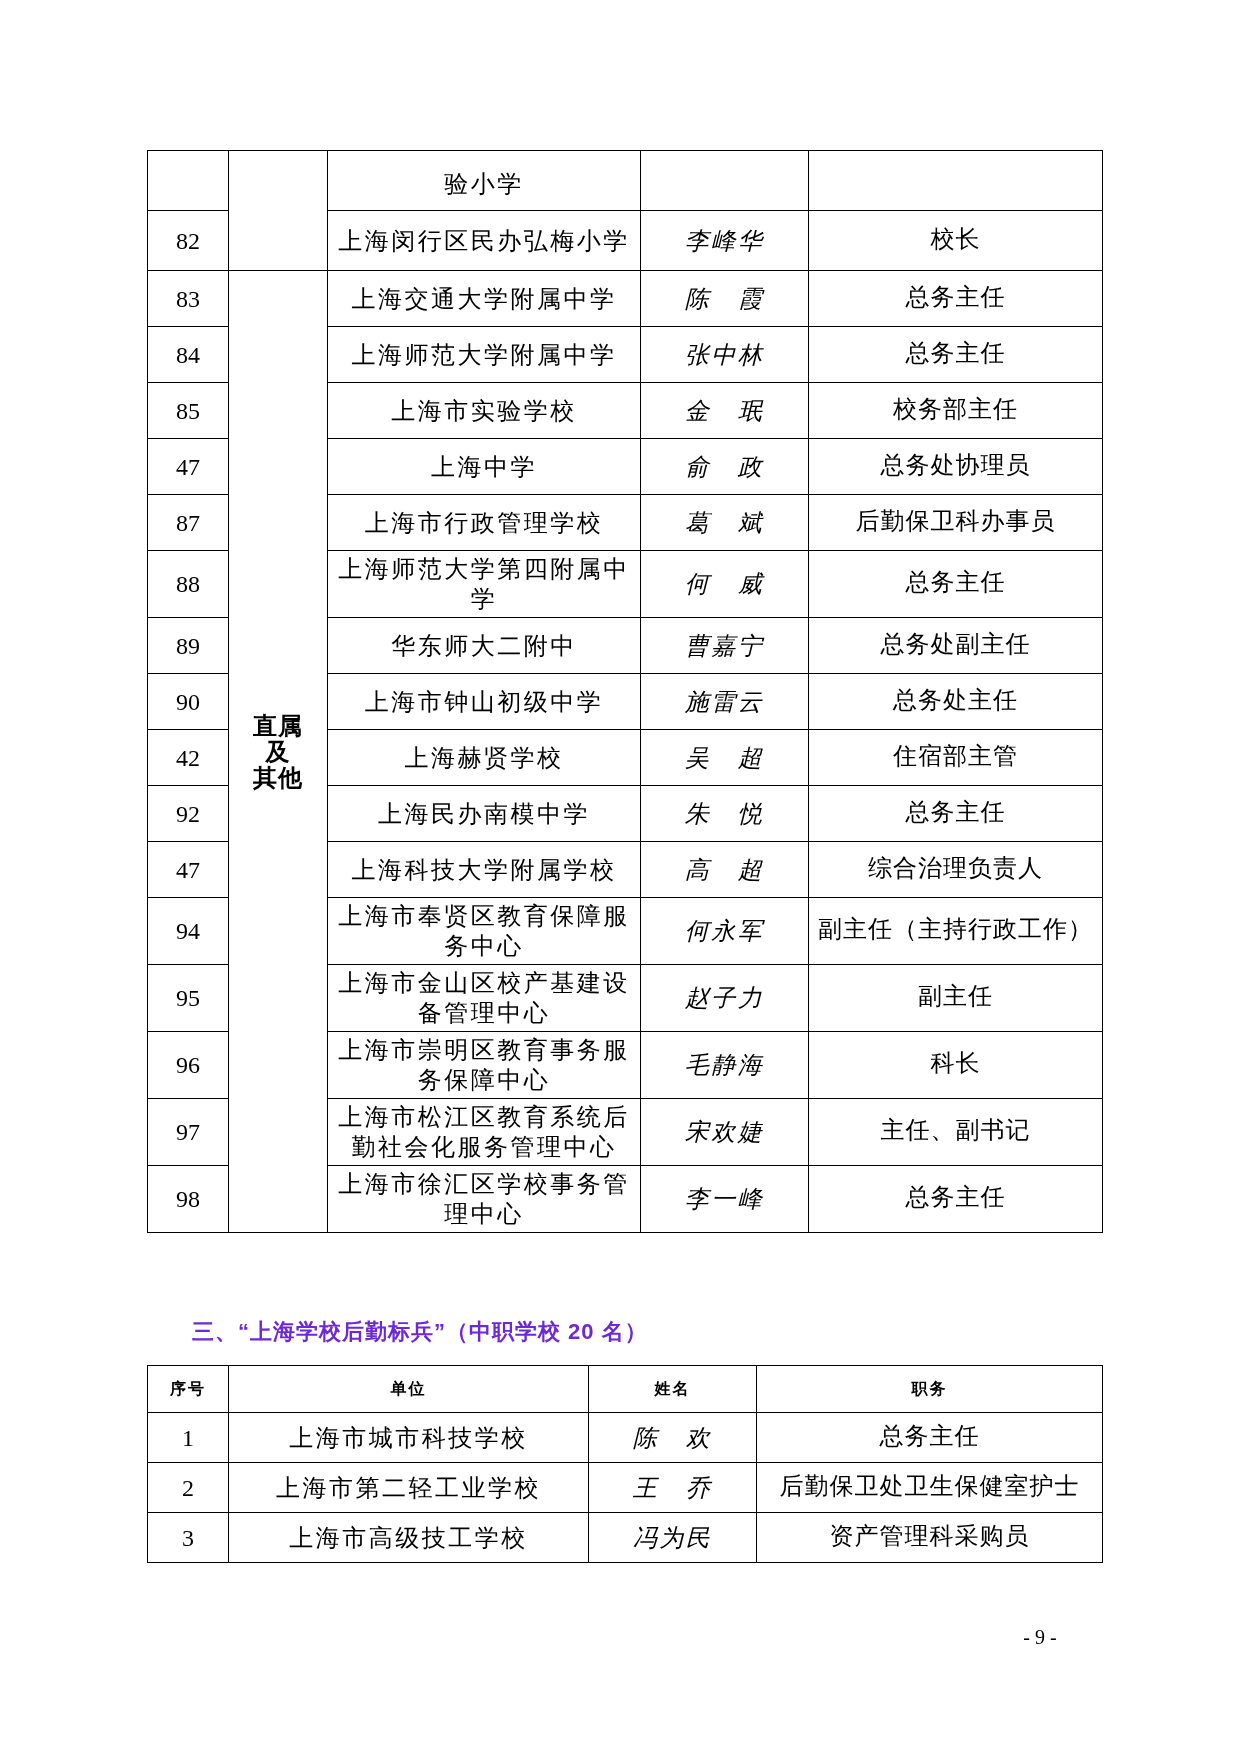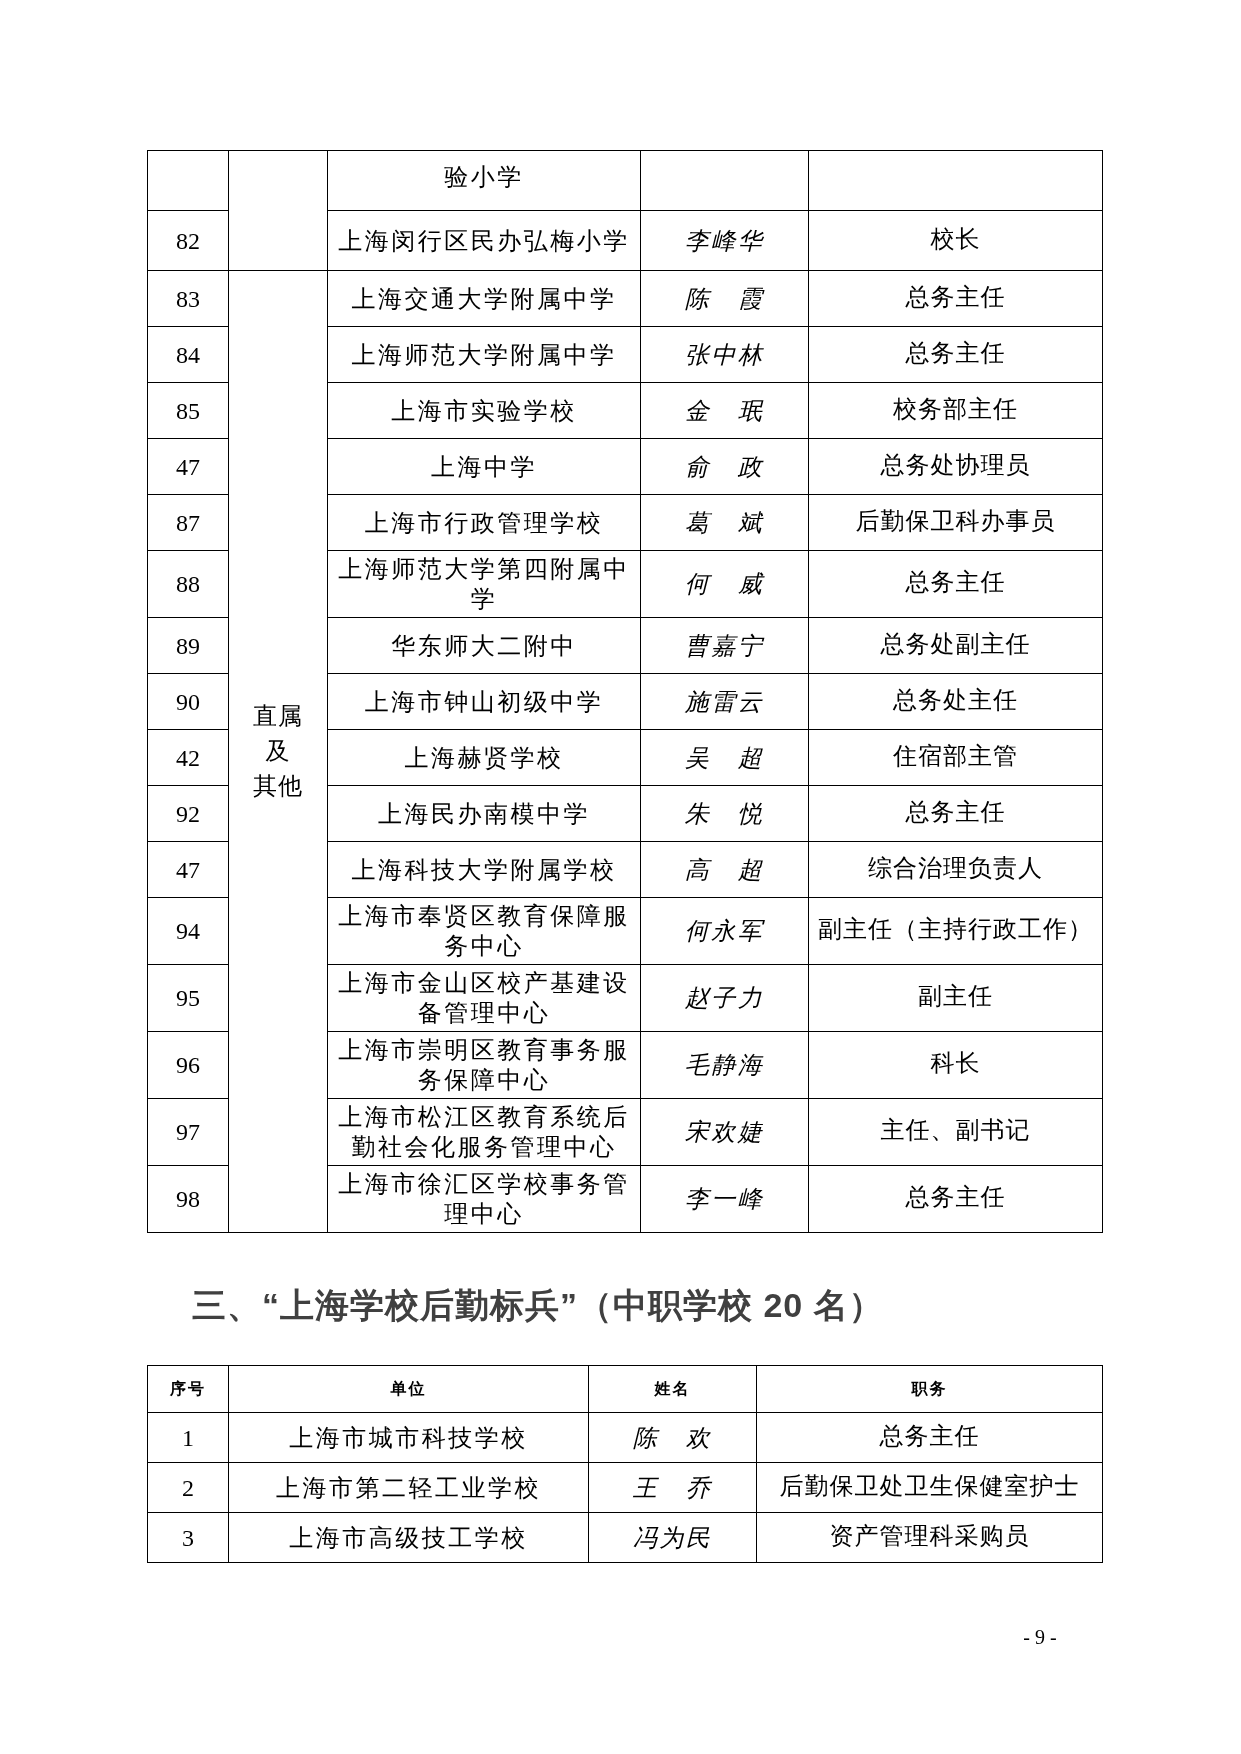--- a/index.html
+++ b/index.html
@@ -36,32 +36,32 @@
   #t2 thead tr { height:47px; }
   #t2 thead th {
     font-family:"Liberation Sans","DejaVu Sans",sans-serif;
     font-weight:bold;
     letter-spacing:2px;
     font-size:16px;
   }
   td.unit  { letter-spacing:2.5px; }
   td.name  { letter-spacing:2.5px;font-style:italic; }
   td.title { letter-spacing:1px;font-family:Liberation Mono, monospace; }
-  td.top   { vertical-align:top; padding-top:11px; }
+  td.top   { vertical-align:top; padding-top:18px; }
   td.pre   { white-space:pre-line; }
-  td.category { line-height:35px; letter-spacing:1px; }
+  td.category { line-height:26px; letter-spacing:1px;font-weight:bold; }
   #section-heading {
     position:absolute;
-    left:192px; top:1285px;
+    left:192px; top:1312px;
     font-family:"Liberation Sans","DejaVu Sans",sans-serif;
     font-weight:bold;
-    font-size:34px;
+    font-size:22px;
     line-height:40px;
     letter-spacing:1px;
-    color:#404040;
+    color:#6d28d9;
     white-space:nowrap;
   }
   #page-number {
     position:absolute;
     left:990px; top:1626px;
     width:100px;
     text-align:center;
     font-family:"Liberation Serif","DejaVu Serif",serif;
     font-size:20px;
     color:#000;

